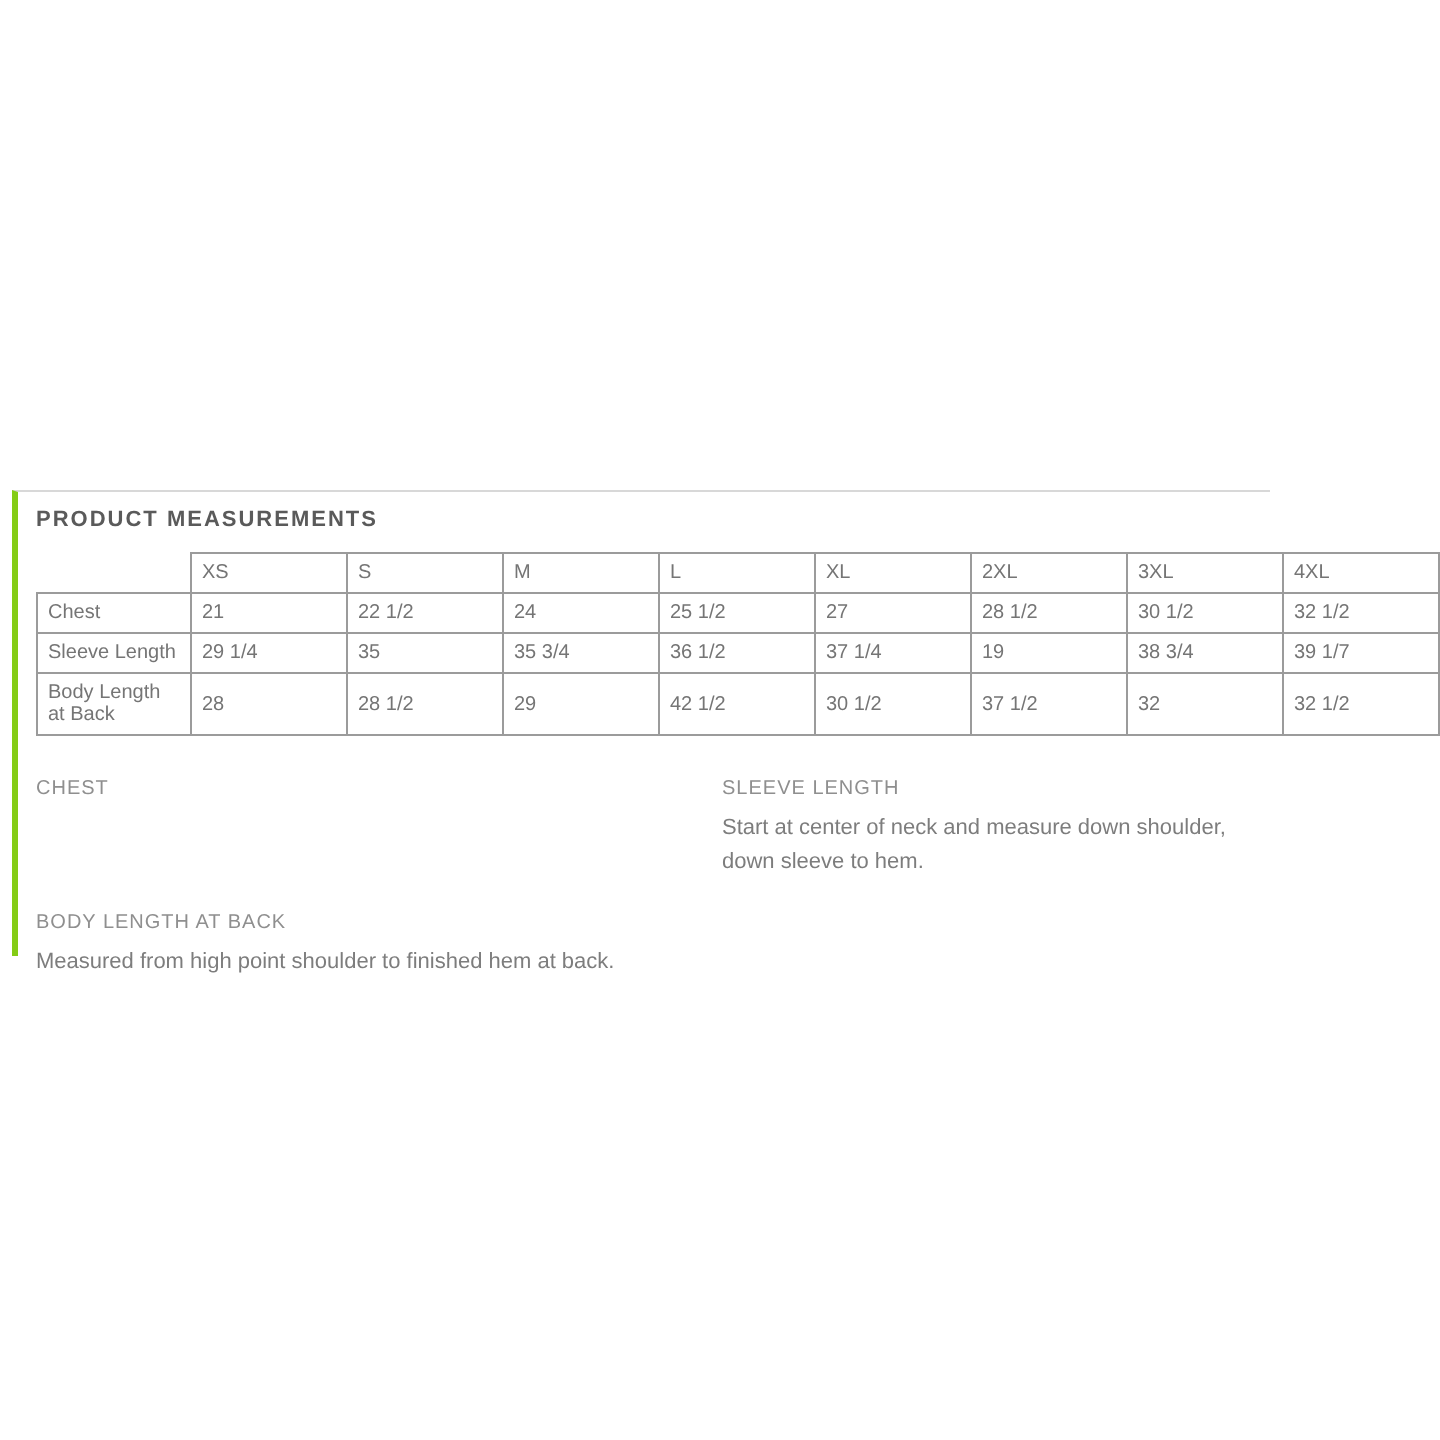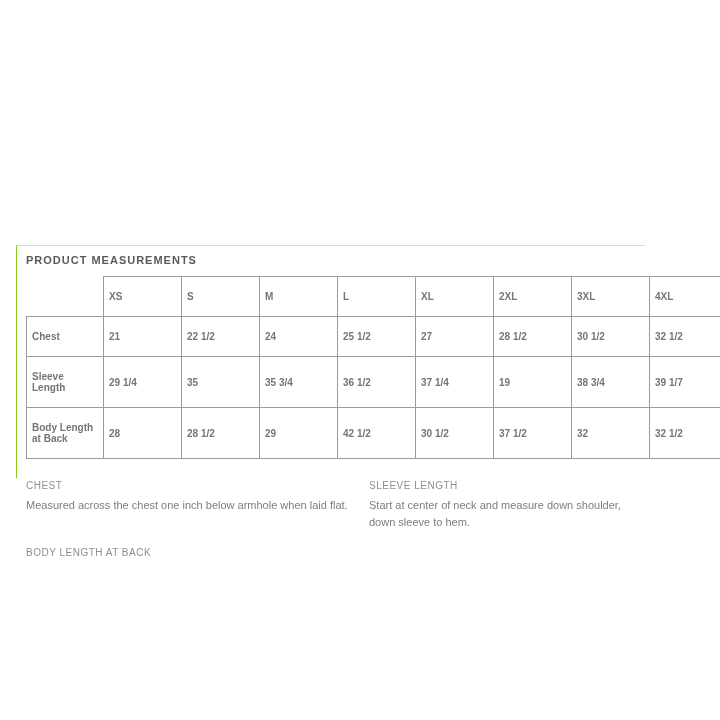--- a/index.html
+++ b/index.html
@@ -10,47 +10,47 @@
     position: relative;
     overflow: hidden;
   }
   #screen {
     position: relative;
     width: 720px; height: 720px;
     background: #ffffff;
   }
   .measurements-panel {
     position: absolute;
-    top: 245px; left: 16px;
+    top: 245px; left: 6px;
     width: 629px; height: 233px;
     border-top: 1px solid #d8d8d8;
-    border-left: 1px solid #84cc16;
+    border-left: 3px solid #84cc16;
     padding: 8px 0 0 9px;
     background: #ffffff;
   }
   .panel-title {
     font-size: 11px;
     font-weight: bold;
     letter-spacing: 1px;
     color: #5a5a5a;
   }
   table.size-table {
     margin-top: 10px;
     width: 702px;
     border-collapse: collapse;
     table-layout: fixed;
     font-size: 10px;
     color: #757575;
   }
   table.size-table th, table.size-table td {
     border: 1px solid #9b9b9b;
-    font-weight: bold;
+    font-weight: normal;
     text-align: left;
     vertical-align: middle;
-    padding: 14px 5px;
+    padding: 4px 5px;
     line-height: 11px;
   }
   table.size-table col.label-col { width: 77px; }
   table.size-table th { height: 17px; }
   table.size-table td { height: 13px; }
   table.size-table th.corner { border: none; }
   .descriptions {
     margin-top: 21px;
     margin-right: 8px;
     display: grid;
@@ -139,29 +139,29 @@
           <td>32</td>
           <td>32 1/2</td>
         </tr>
       </tbody>
     </table>
 
     <div class="descriptions">
 
       <div class="desc-block">
         <div class="desc-heading">CHEST</div>
-        <div class="desc-text nowrap">Measured across the chest one inch below armhole when laid flat.</div>
       </div>
 
       <div class="desc-block">
         <div class="desc-heading">SLEEVE LENGTH</div>
         <div class="desc-text wrap">Start at center of neck and measure down shoulder, down sleeve to hem.</div>
       </div>
 
       <div class="desc-block">
         <div class="desc-heading">BODY LENGTH AT BACK</div>
+        <div class="desc-text nowrap">Measured from high point shoulder to finished hem at back.</div>
       </div>
 
     </div>
 
   </section>
 
 </div>
 
 </body></html>

